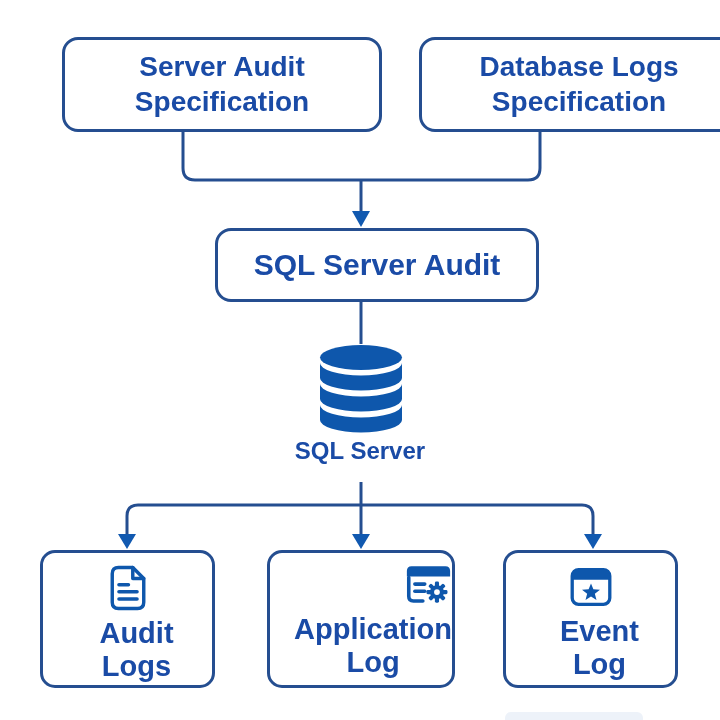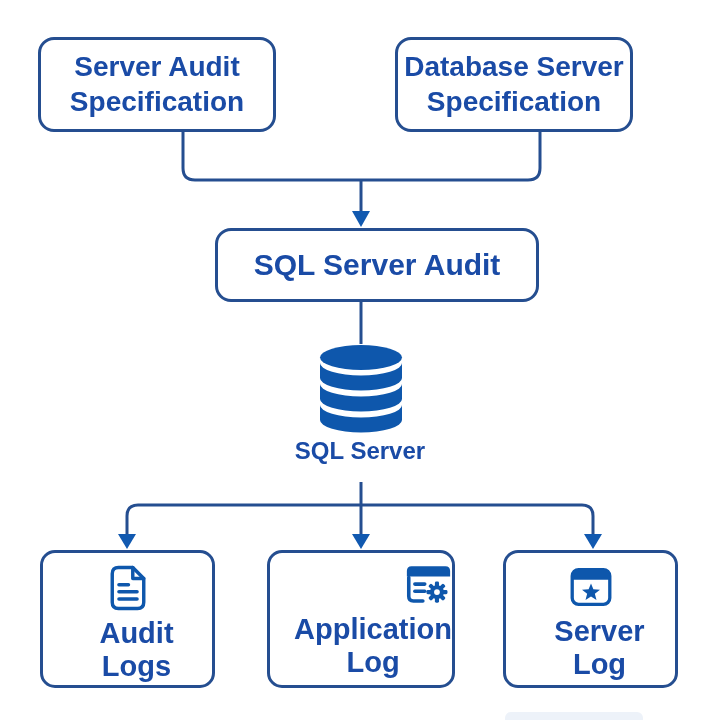--- a/index.html
+++ b/index.html
@@ -25,23 +25,24 @@
     background: #ffffff;
     display: flex;
     align-items: center;
     justify-content: center;
     text-align: center;
     color: #1a4ba6;
     font-weight: bold;
     white-space: pre-line;
   }
   .node-top {
-    width: 238px; height: 95px;
+    width: 320px; height: 95px;
     font-size: 28px;
     line-height: 1.22;
+    margin-left: 24px;
   }
   #node-server-audit-spec   { left: 38px;  top: 37px; }
   #node-database-audit-spec { left: 395px; top: 37px; }
   #node-sql-server-audit {
     left: 215px; top: 228px;
     width: 324px; height: 74px;
     font-size: 30px;
   }
   .node-bottom {
     top: 550px;
@@ -104,21 +105,21 @@
       <polygon points="584,534 602,534 593,549"></polygon>
     </g>
   </svg>
 
   <div class="node node-top" id="node-server-audit-spec">
     <span class="node-label">Server Audit
 Specification</span>
   </div>
 
   <div class="node node-top" id="node-database-audit-spec">
-    <span class="node-label">Database Server
+    <span class="node-label">Database Logs
 Specification</span>
   </div>
 
   <div class="node" id="node-sql-server-audit">
     <span class="node-label">SQL Server Audit</span>
   </div>
 
   <svg class="db-icon" viewBox="0 0 86 90" xmlns="http://www.w3.org/2000/svg" aria-hidden="true">
     <g fill="#0e57ac">
       <ellipse cx="43" cy="13.5" rx="41" ry="12.5"></ellipse>
@@ -166,19 +167,19 @@
     <span class="node-label">Application
 Log</span>
   </div>
 
   <div class="node node-bottom" id="node-event-log">
     <svg width="44" height="46" viewBox="0 0 48 48" xmlns="http://www.w3.org/2000/svg" aria-hidden="true">
       <rect x="3.5" y="5" width="41" height="38" rx="7" fill="none" stroke="#0e57ac" stroke-width="3.6"></rect>
       <path d="M10.5 5 H37.5 Q44.5 5 44.5 12 V16 H3.5 V12 Q3.5 5 10.5 5 Z" fill="#0e57ac"></path>
       <polygon fill="#0e57ac" points="24,20.2 26.6,26.5 33.8,27 28.2,31.4 30,38.2 24,34.4 18,38.2 19.8,31.4 14.2,27 21.4,26.5"></polygon>
     </svg>
-    <span class="node-label">Server
+    <span class="node-label">Event
 Log</span>
   </div>
 
   <div class="watermark-strip"></div>
 
 </div>
 
 </body></html>

